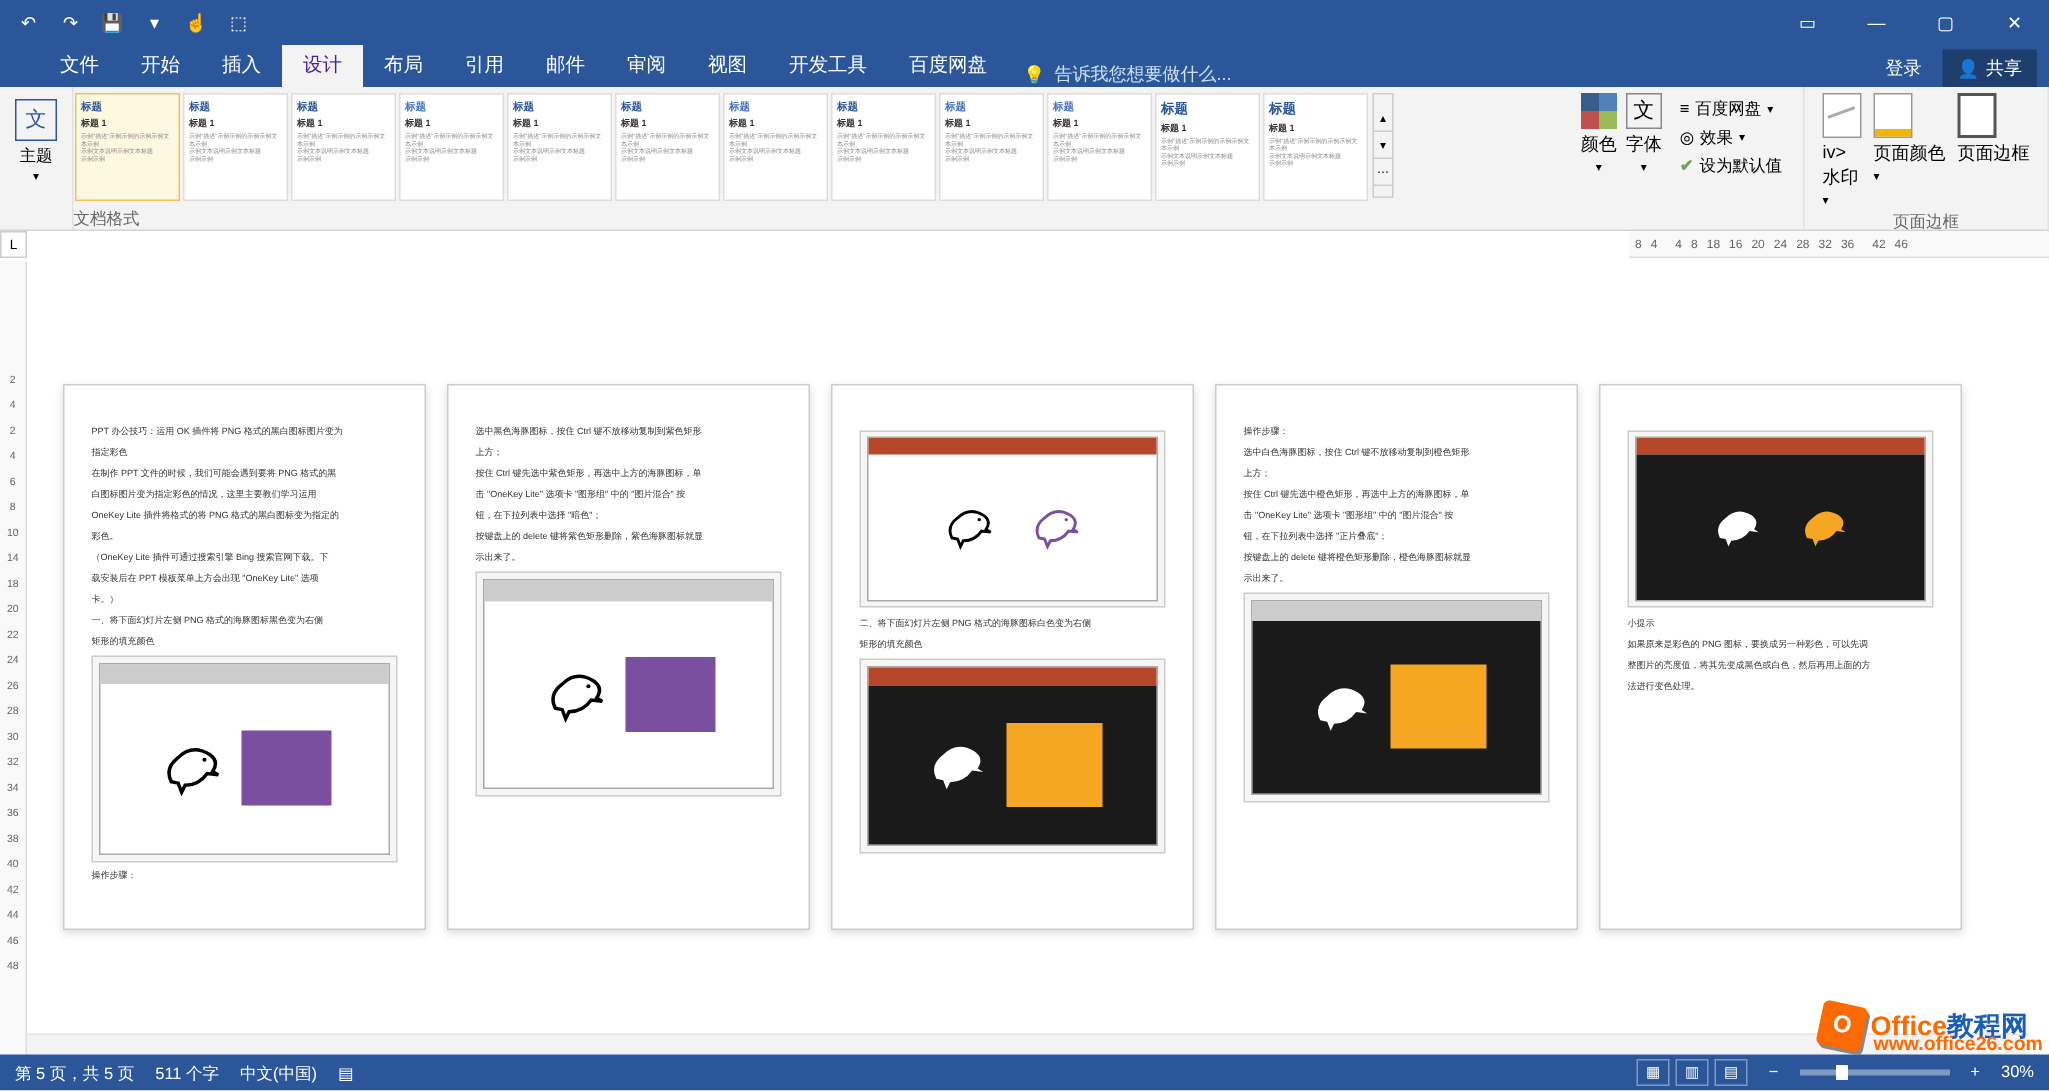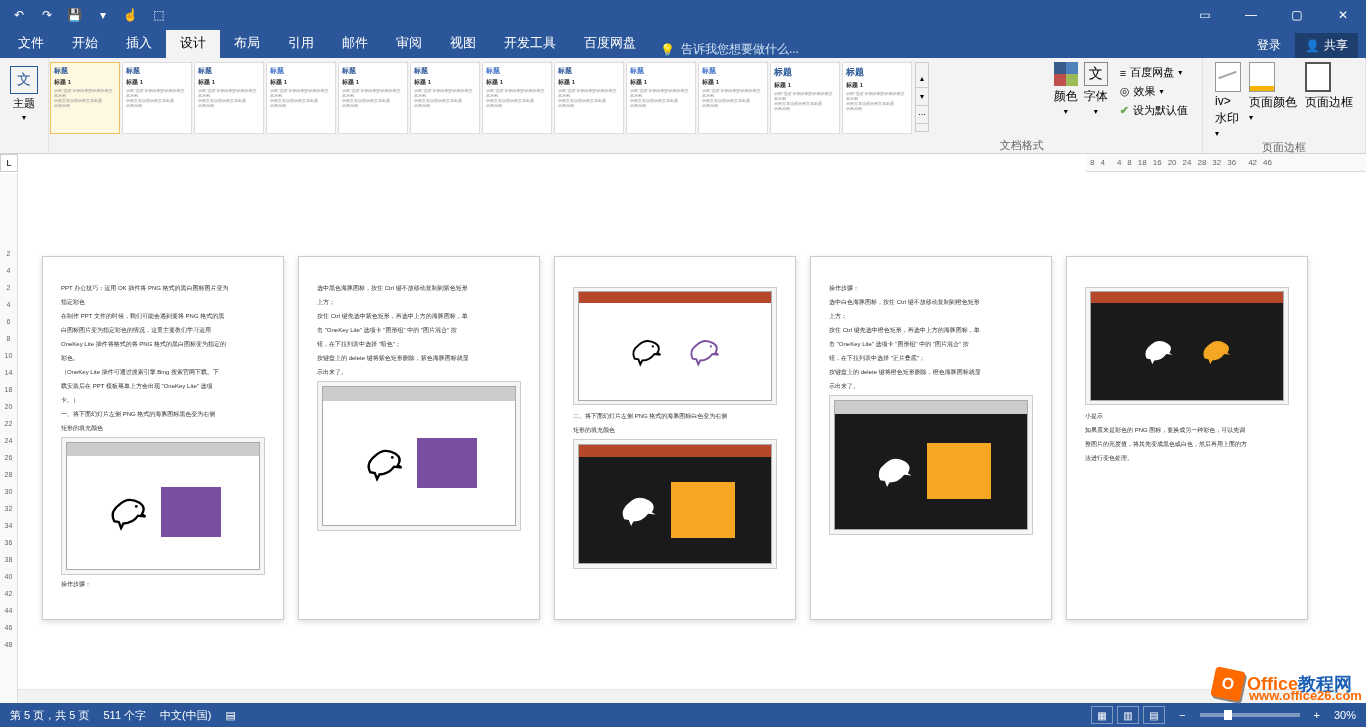--- a/index.html
+++ b/index.html
@@ -7,23 +7,23 @@
 
 
 .titlebar { background: #2b579a; color: #fff; height: 30px; display: flex; align-items: center; position: relative; }
 .qat { display: flex; align-items: center; gap: 2px; padding-left: 6px; }
 .qat-btn { width: 26px; height: 26px; display: flex; align-items: center; justify-content: center; color: #fff; cursor: pointer; }
 .title-text { position: absolute; left: 50%; transform: translateX(-50%); font-size: 12px; }
 .win-controls { margin-left: auto; display: flex; align-items: center; }
 .win-btn { width: 46px; height: 30px; display: flex; align-items: center; justify-content: center; }
 
 
-.ribbon-tabs { background: #2b579a; height: 28px; display: flex; align-items: flex-end; padding-left: 4px; color: #fff; }
+.ribbon-tabs { background: #2b579a; height: 28px; display: flex; align-items: flex-end; padding-left: 26px; color: #fff; }
 .tab { padding: 6px 14px; font-size: 13px; cursor: pointer; }
-.tab.active { background: #f3f3f3; color: #000000; }
+.tab.active { background: #f3f3f3; color: #4c1d95; }
 .tab-right { margin-left: auto; display: flex; align-items: center; padding-right: 8px; gap: 4px; }
 .tab-login { padding: 4px 10px; cursor: pointer; font-family: Liberation Serif, serif; }
 .tab-share { background: #1e3e6e; padding: 4px 10px; display: flex; align-items: center; gap: 4px; cursor: pointer; }
 .tellme { display: flex; align-items: center; gap: 6px; color: #cfe0f4; padding-left: 10px; }
 
 
 .ribbon { background: #f3f3f3; border-bottom: 1px solid #d4d4d4; height: 96px; display: flex; }
 .ribbon-group { border-right: 1px solid #e1e1e1; display: flex; flex-direction: column; align-items: center; justify-content: space-between; padding: 4px 6px 2px; }
 .group-label { font-size: 11px; color: #666; padding-top: 2px; }
 .themes-btn { display: flex; flex-direction: column; align-items: center; gap: 2px; padding: 4px; cursor: pointer; }
@@ -33,21 +33,21 @@
 .style-gallery { display: flex; flex: 1; overflow: hidden; }
 .style-thumb { width: 70px; height: 72px; border: 1px solid #ddd; margin: 4px 1px; background: #fff; padding: 3px; font-size: 6px; color: #555; cursor: pointer; position: relative; }
 .style-thumb .st-title { font-size: 7px; color: #2b579a; font-weight: bold; font-family: Liberation Mono, monospace; }
 .style-thumb .st-sub { font-size: 6px; font-weight: bold; margin-top: 2px; color: #333; }
 .style-thumb .st-lines { font-size: 4px; line-height: 5px; color: #888; margin-top: 1px; overflow: hidden; height: 40px; }
 .style-thumb.sel { border: 1px solid #f0c060; background: #fff8e1; }
 .gallery-dd { width: 14px; display: flex; flex-direction: column; justify-content: center; border: 1px solid #ccc; margin: 4px 2px; }
 .gallery-dd div { height: 18px; border-bottom: 1px solid #ccc; display: flex; align-items: center; justify-content: center; font-size: 8px; cursor: pointer; }
 
 .format-group { flex: 1; display: flex; flex-direction: column; }
-.format-group .group-label { text-align: right; border-top: 0; }
+.format-group .group-label { text-align: left; border-top: 0; }
 
 .color-font-group { display: flex; gap: 6px; padding: 0 4px; }
 .cf-btn { display: flex; flex-direction: column; align-items: center; gap: 2px; cursor: pointer; }
 .colorsq { width: 24px; height: 24px; display: grid; grid-template-columns: 1fr 1fr; grid-template-rows: 1fr 1fr; }
 .colorsq div:nth-child(1){background:#385d8a;} .colorsq div:nth-child(2){background:#4f81bd;} .colorsq div:nth-child(3){background:#c0504d;} .colorsq div:nth-child(4){background:#9bbb59;}
 .fontA { width: 24px; height: 24px; border: 1px solid #888; display: flex; align-items: center; justify-content: center; font-size: 14px; }
 
 .small-opts { display: flex; flex-direction: column; gap: 2px; padding: 2px 6px; font-size: 11px; }
 .small-opts div { display: flex; align-items: center; gap: 4px; cursor: pointer; padding: 1px 2px; }
 .green-check { color: #6aa84f; font-weight: bold; }

